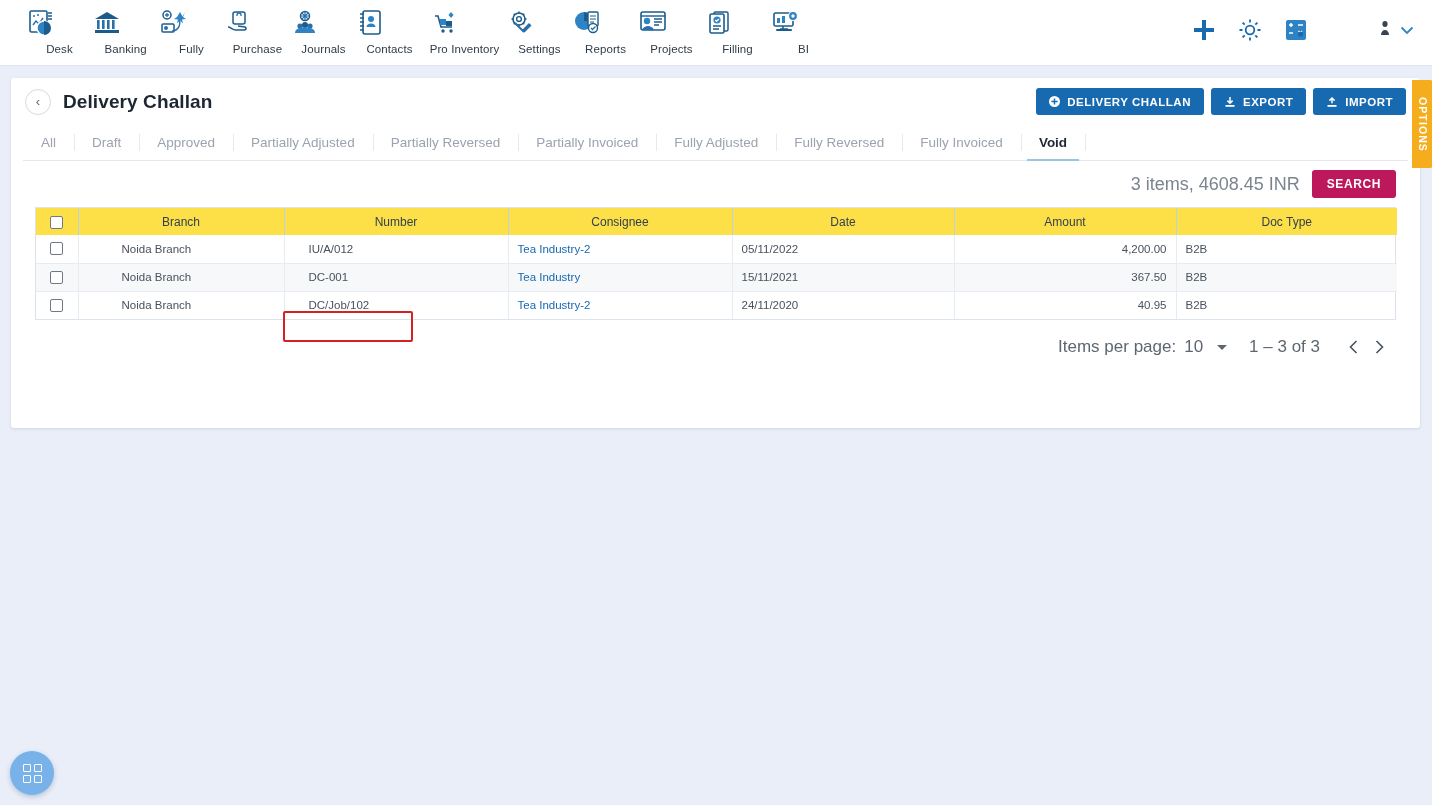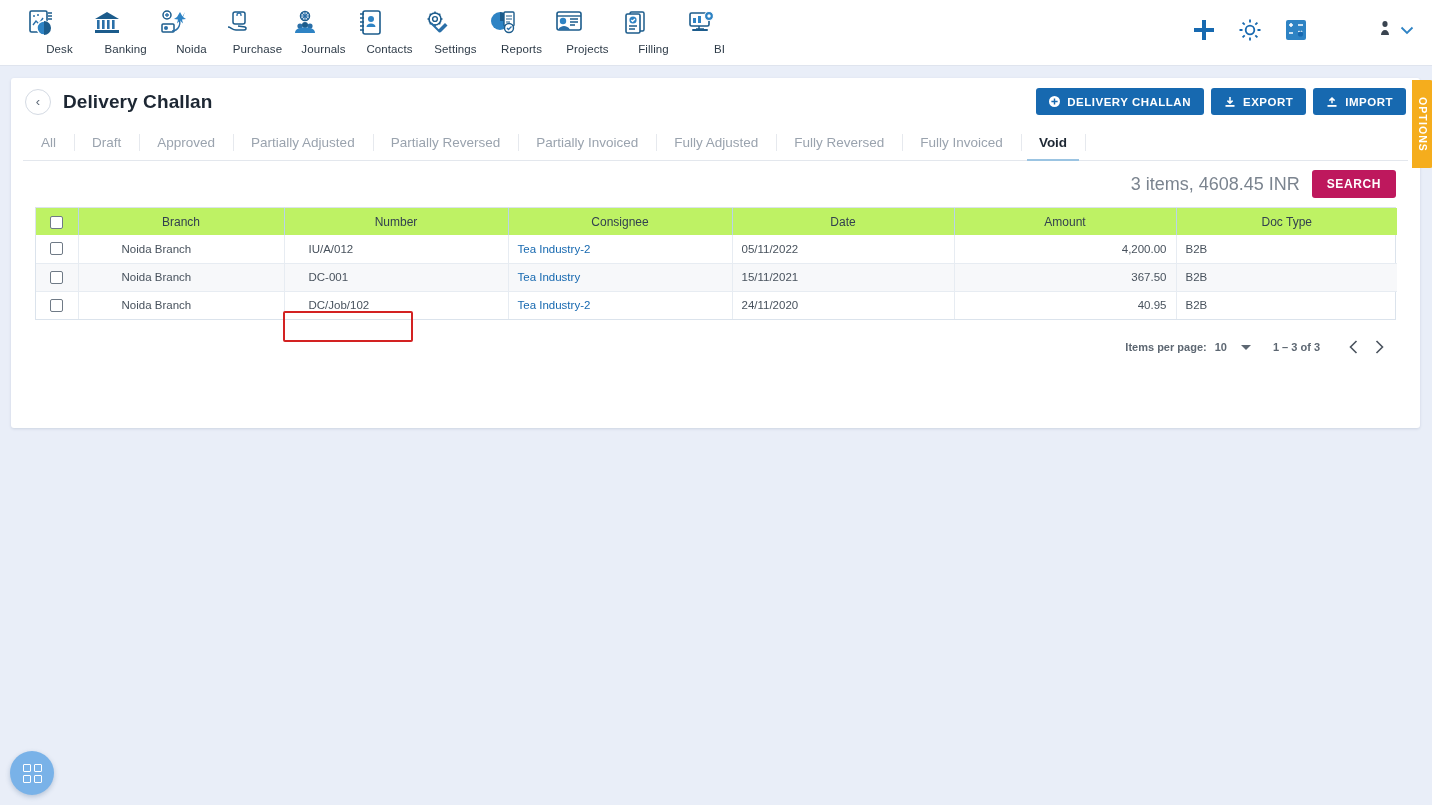--- a/index.html
+++ b/index.html
@@ -119,21 +119,21 @@
     background: #be185d; color: #fff; border: none; border-radius: 3px;
     height: 28px; padding: 0 15px; font-size: 12px; font-weight: bold;
     letter-spacing: .6px; cursor: pointer;
     font-family: "Liberation Sans", sans-serif;
   }
 
   
   .tablewrap { margin: 0 24px; border: 1px solid #dbe3ec; }
   table { width: 100%; border-collapse: collapse; table-layout: fixed; }
   thead th {
-    background: #bef264; color: #33414f; font-size: 12px; font-weight: normal;
+    background: #fde047; color: #33414f; font-size: 12px; font-weight: normal;
     height: 27px; border-right: 1px solid #b9d3ea; text-align: center;
     padding: 0 8px;
   }
   thead th:last-child { border-right: none; }
   tbody td {
     height: 28px; font-size: 11.5px; color: #48525d;
     border-right: 1px solid #e7ecf2; border-top: 1px solid #e7ecf2;
     padding: 0 9px; overflow: hidden; white-space: nowrap; text-overflow: ellipsis;
   }
   tbody td:last-child { border-right: none; }
@@ -156,21 +156,21 @@
   .cell-highlight {
     position: absolute; left: 283px; top: 311px;
     width: 130px; height: 31px;
     border: 2.5px solid #d32222; border-radius: 2px;
     pointer-events: none;
   }
 
   
   .paginator {
     display: flex; align-items: center; justify-content: flex-end;
-    gap: 0; padding: 14px 28px 0 0; font-size: 11px; color: #5d6772; font-weight: bold;
+    gap: 0; padding: 14px 28px 0 0; font-size: 17px; color: #5d6772;
   }
   .pg-label { margin-right: 8px; }
   .pg-value { margin-right: 14px; }
   .pg-caret {
     width: 0; height: 0; border-left: 5px solid transparent;
     border-right: 5px solid transparent; border-top: 5px solid #5d6772;
     margin-right: 22px; cursor: pointer;
   }
   .pg-range { margin-right: 20px; }
   .pg-arrow {
@@ -231,21 +231,21 @@
       <span class="nav-ico">
         <svg width="30" height="30" viewBox="0 0 30 30">
             <circle cx="9" cy="7" r="4" fill="none" stroke="#1c5c8c" stroke-width="1.5"></circle>
             <path d="M7 7h4M9 5v4" stroke="#2a6fa8" stroke-width="1.3"></path>
             <rect x="4" y="16" width="12" height="8" rx="1" fill="none" stroke="#1c5c8c" stroke-width="1.5"></rect>
             <circle cx="8" cy="20" r="2" fill="#2a6fa8"></circle>
             <path d="M20 10a8 8 0 0 1-6 13" stroke="#2a6fa8" stroke-width="1.4" fill="none"></path>
             <path d="M22 4l2.5 4.5L27 4l-2 5 3 2-4 .5 1 4-3-3-3 3 1-4-4-.5 3-2z" fill="#2e83c4"></path>
           </svg>
       </span>
-      <span class="nav-label">Noida</span>
+      <span class="nav-label">Fully</span>
     </div>
 
     <div class="nav-item">
       <span class="nav-ico">
         <svg width="30" height="30" viewBox="0 0 30 30">
             <rect x="9" y="4" width="12" height="12" rx="2" fill="none" stroke="#1c5c8c" stroke-width="1.5"></rect>
             <path d="M13 8v-1a2 2 0 0 1 4 0v1" stroke="#2a6fa8" stroke-width="1.3" fill="none"></path>
             <path d="M4 19c3 0 4 3 8 3h8c2 0 3-2 1-3l-7-1" stroke="#1c5c8c" stroke-width="1.5" fill="none"></path>
           </svg>
       </span>
@@ -271,20 +271,33 @@
         <svg width="30" height="30" viewBox="0 0 30 30">
             <rect x="7" y="3" width="17" height="23" rx="2" fill="#fff" stroke="#1c5c8c" stroke-width="1.6"></rect>
             <circle cx="15" cy="11" r="3" fill="#2e83c4"></circle>
             <path d="M10.5 19c0-2.4 2-3.6 4.5-3.6s4.5 1.2 4.5 3.6z" fill="#2e83c4"></path>
             <path d="M4 6h4M4 10h4M4 14h4M4 18h4M4 22h4" stroke="#1c5c8c" stroke-width="1.5"></path>
           </svg>
       </span>
       <span class="nav-label">Contacts</span>
     </div>
 
+    <div class="nav-item wide">
+      <span class="nav-ico">
+        <svg width="30" height="30" viewBox="0 0 30 30">
+            <path d="M4 8h3l3 11h11" stroke="#1c5c8c" stroke-width="1.6" fill="none"></path>
+            <rect x="9" y="11" width="6" height="6" fill="#2e83c4"></rect>
+            <rect x="15" y="13" width="6" height="5" fill="#1c5c8c"></rect>
+            <path d="M20 4l2.5 3-2.5 3-2.5-3z" fill="#2e83c4"></path>
+            <circle cx="12" cy="23" r="1.7" fill="#1c5c8c"></circle>
+            <circle cx="20" cy="23" r="1.7" fill="#1c5c8c"></circle>
+          </svg>
+      </span>
+      <span class="nav-label">Pro Inventory</span>
+    </div>
 
     <div class="nav-item">
       <span class="nav-ico">
         <svg width="30" height="30" viewBox="0 0 30 30">
             <circle cx="13" cy="11" r="6" fill="none" stroke="#1c5c8c" stroke-width="1.6"></circle>
             <circle cx="13" cy="11" r="2.4" fill="none" stroke="#1c5c8c" stroke-width="1.4"></circle>
             <path d="M13 3.5v2M13 16.5v2M5.5 11h2M18.5 11h2M7.7 5.7l1.4 1.4M16.9 14.9l1.4 1.4M18.3 5.7l-1.4 1.4M9.1 14.9l-1.4 1.4" stroke="#1c5c8c" stroke-width="1.4"></path>
             <path d="M16 22l7-7 2.5 2.5-7 7z" fill="#2a6fa8"></path>
             <path d="M9 15l9 9" stroke="#2a6fa8" stroke-width="2"></path>
           </svg>

